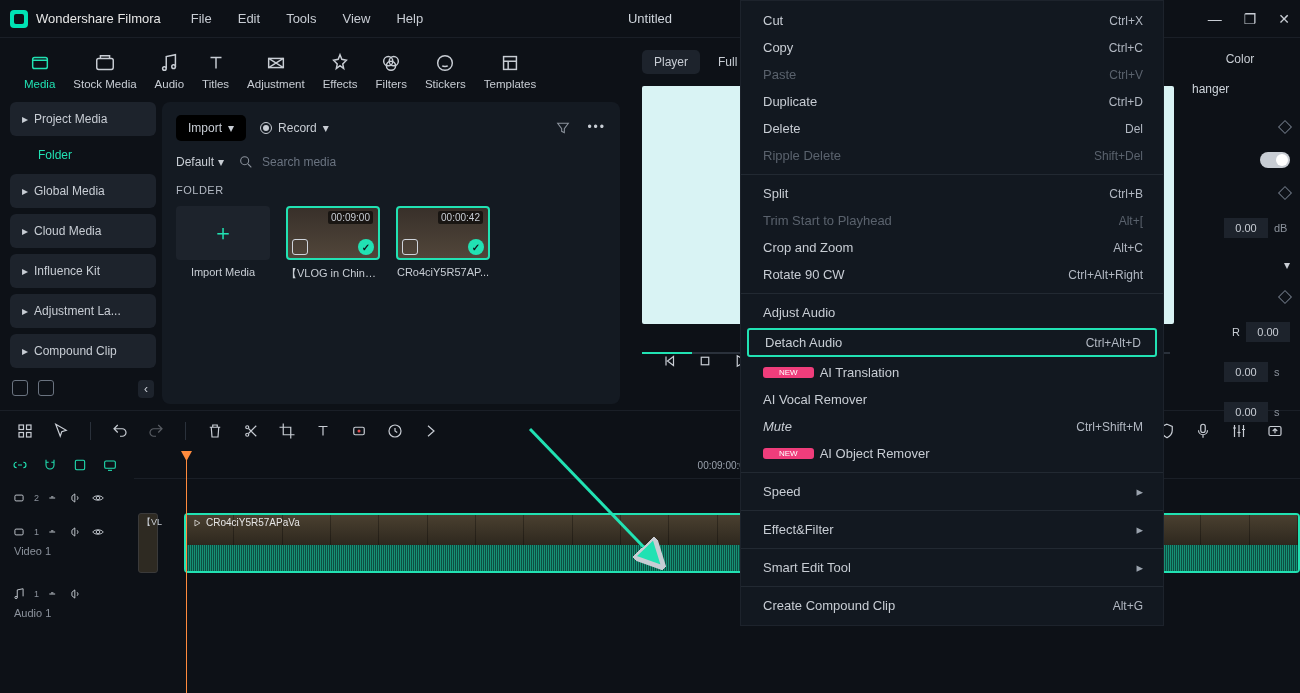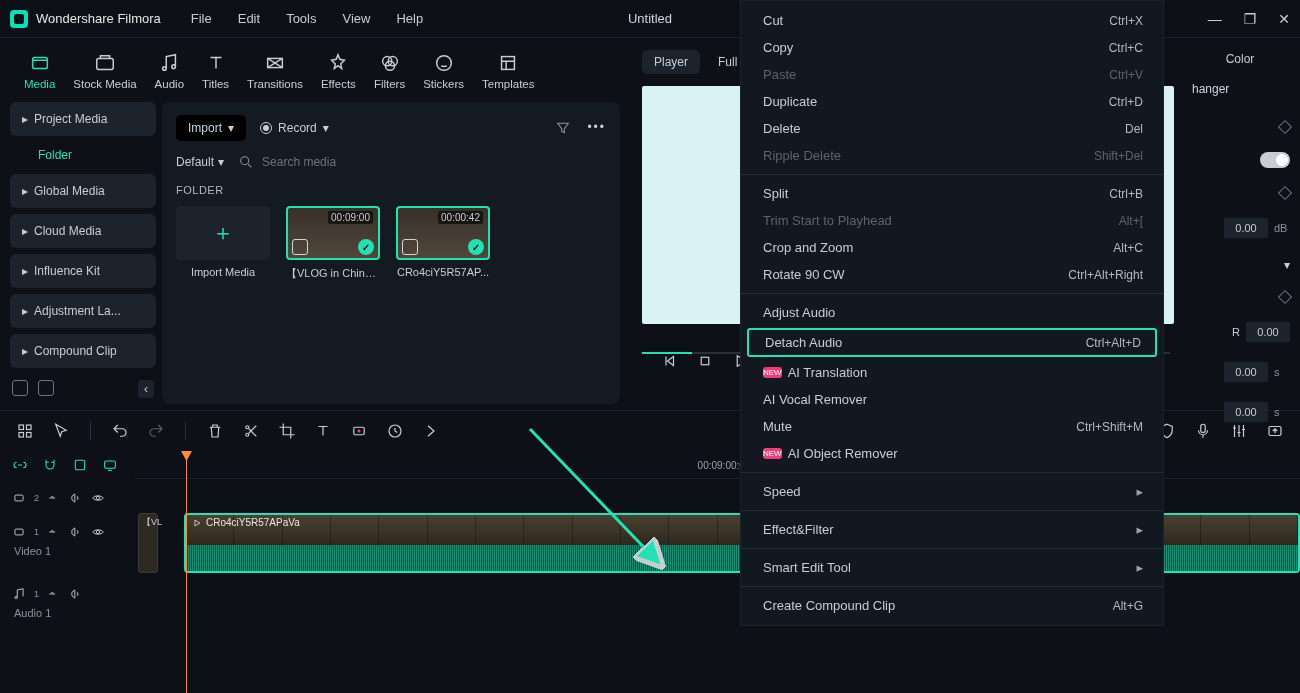--- a/index.html
+++ b/index.html
@@ -94,21 +94,21 @@
 .clip-small{position:absolute;left:4px;top:0;width:20px;height:60px;background:#2e2a22;border-radius:3px;border:1px solid #3a3a3a;}
 
 
 .ctx{position:absolute;left:740px;top:0;width:424px;background:#121820;border:1px solid #1d232c;z-index:50;font-size:13px;padding:6px 0;}
 .ctx .item{display:flex;justify-content:space-between;align-items:center;padding:6px 20px 6px 22px;cursor:pointer;}
 .ctx .item.disabled{color:#5a626d;cursor:default;}
 .ctx .item .sc{color:#b2b8c2;font-size:12px;}
 .ctx .item.disabled .sc{color:#5a626d;}
 .ctx hr{border:none;border-top:1px solid #222932;margin:5px 0;}
 .ctx .item.hl{border:2px solid #21e2b3;border-radius:3px;margin:2px 6px;padding:5px 14px 5px 16px;}
-.ctx .badge{background:#ef3d7b;color:#fff;font-size:8px;border-radius:3px;padding:1px 0;margin-right:6px;}
+.ctx .badge{background:#ef3d7b;color:#fff;font-size:8px;border-radius:3px;padding:1px 16px;margin-right:6px;}
 .ctx .submenu{color:#9aa2ad;}
 
 
 .arrow{position:absolute;left:520px;top:424px;width:160px;height:160px;pointer-events:none;z-index:40;}
 
 svg{stroke:#c8cdd4;fill:none;stroke-width:1.6;}
 .active svg{stroke:#21e2b3;}
 .ic{width:16px;height:16px;stroke:#8b929c;}
 .diamond{width:10px;height:10px;border:1px solid #6a7380;transform:rotate(45deg);}
 </style>
@@ -163,21 +163,21 @@
           <svg viewBox="0 0 24 24">
             <path d="M6 6h12M12 6v12"></path>
           </svg>
           <span>Titles</span>
         </div>
       <div class="tab">
           <svg viewBox="0 0 24 24">
             <rect x="4" y="7" width="16" height="10"></rect>
             <path d="M4 7l16 10M20 7L4 17"></path>
           </svg>
-          <span>Transitions</span>
+          <span>Adjustment</span>
         </div>
       <div class="tab">
           <svg viewBox="0 0 24 24">
             <path d="M12 3l2 5 5 1-4 4 1 5-4-3-4 3 1-5-4-4 5-1z"></path>
           </svg>
           <span>Effects</span>
         </div>
       <div class="tab">
           <svg viewBox="0 0 24 24">
             <circle cx="9" cy="10" r="5"></circle>
@@ -624,21 +624,21 @@
         <span class="badge">NEW</span>
         <span>AI Translation</span>
       </span>
     </div>
     <div class="item">
       <span style="display:flex;align-items:center;">
         <span>AI Vocal Remover</span>
       </span>
     </div>
     <div class="item">
-      <span style="display:flex;align-items:flex-start;">
+      <span style="display:flex;align-items:flex-start;font-style:italic;">
         <span>Mute</span>
       </span>
       <span class="sc">Ctrl+Shift+M</span>
     </div>
     <div class="item">
       <span style="display:flex;align-items:center;">
         <span class="badge">NEW</span>
         <span>AI Object Remover</span>
       </span>
     </div>

